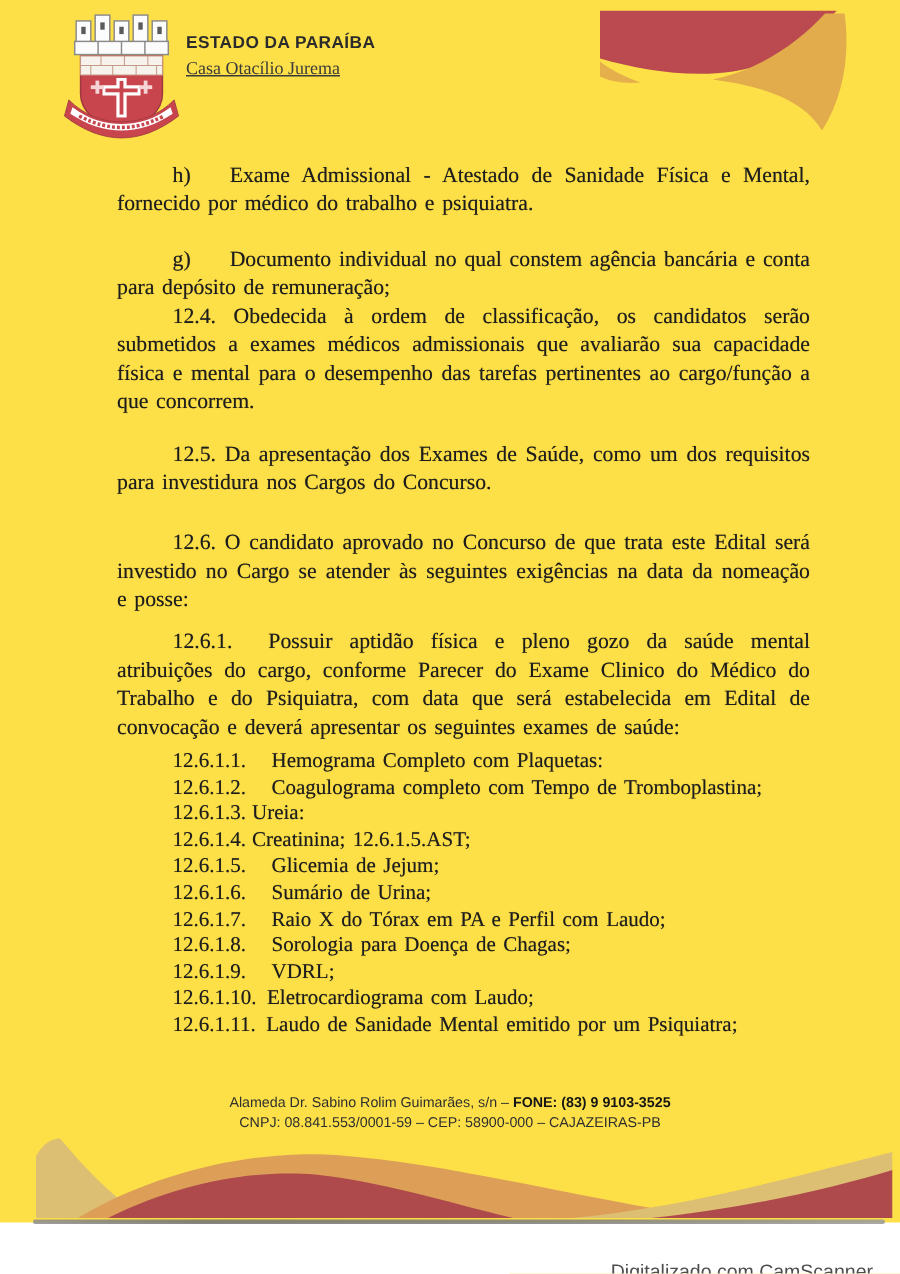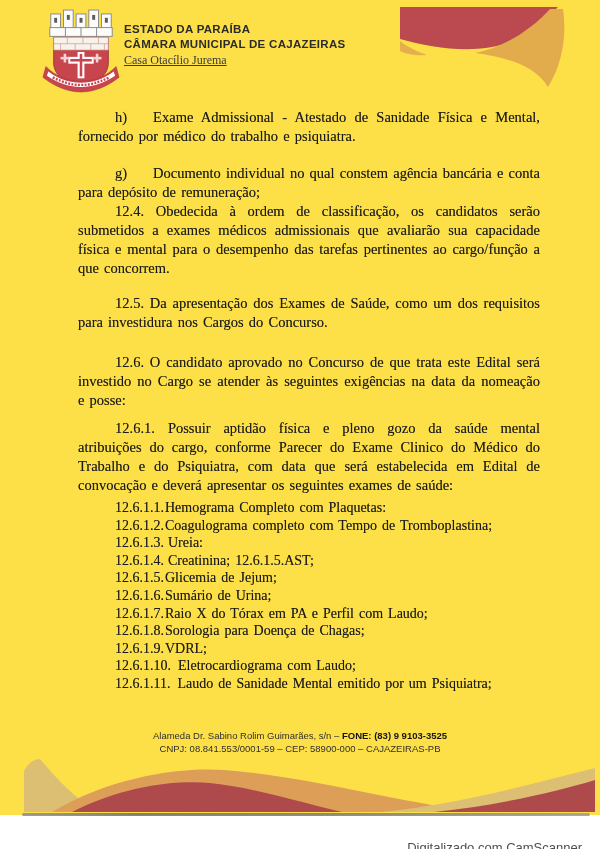--- a/index.html
+++ b/index.html
@@ -32,24 +32,24 @@
     word-spacing:1.5px;
   }
   .para{margin:0;text-align:justify;text-indent:37px;}
   .mb0{margin-bottom:0;}
   .mb-h{margin-bottom:18px;}
   .mb-124{margin-bottom:16px;}
   .mb-125{margin-bottom:21px;}
   .mb-126{margin-bottom:9px;}
   .mb-1261{margin-bottom:4px;}
   .lbl-gh{padding-right:26px;}
-  .lbl-1261{padding-right:13px;}
+  .lbl-1261{padding-right:24px;}
   .exam-list{margin-left:37px;line-height:17.6px;font-size:14px;}
   .exam-row{white-space:nowrap;}
-  .gw{padding-right:1px;}
+  .gw{padding-right:17px;}
   .gn{padding-right:4px;}
   .gm{padding-right:7px;}
   
   .doc-footer{
     position:absolute;left:0;top:729px;width:600px;text-align:center;z-index:3;
     font-family:"Liberation Sans","DejaVu Sans",sans-serif;
     font-size:9.5px;line-height:13px;color:#2f2f2f;
   }
   .doc-footer .bold{font-weight:bold;color:#151515;}
   
@@ -125,21 +125,20 @@
 
     <g>
       <path d="M4,62 C14,72 26,77 40,77 C54,77 66,72 76,62 L79,73 C66,83 53,88 40,88 C27,88 14,83 1,73 Z" fill="#c8454d" stroke="#a03840" stroke-width=".6"></path>
       <path d="M6.5,67 C17,75 28,78.5 40,78.5 C52,78.5 63,75 73.5,67 L75,71.5 C63,79.5 51.5,83 40,83 C28.5,83 17,79.5 5,71.5 Z" fill="#ffffff"></path>
       <path d="M11,73 C23,79 31,80.8 40,80.8 C49,80.8 57,79 69,73" fill="none" stroke="#c8454d" stroke-width="2.4" stroke-dasharray="2 1.4"></path>
     </g>
   </svg>
 
   <div class="header-text">
     <div class="header-line1">ESTADO DA PARAÍBA</div>
-    <div class="header-line2">CÂMARA MUNICIPAL DE CAJAZEIRAS</div>
     <div class="header-line3">Casa Otacílio Jurema</div>
   </div>
 
   <svg class="swoosh-top" viewBox="0 0 185 85" preserveAspectRatio="none">
     <path d="M0,34 C8,40 16,44 27,48 C15,49 6,47 0,44 Z" fill="#e2ab4c" opacity=".9"></path>
     <path d="M0,0 L158,0 C148,10 132,24 112,34 C80,48 35,42 0,32 Z" fill="#bb4a50"></path>
     <path d="M75,46 C105,40 132,22 150,2 L163,2 C167,30 162,58 148,80 C135,58 105,50 75,46 Z" fill="#e2ab4c"></path>
   </svg>
 
   <div class="doc-body">

